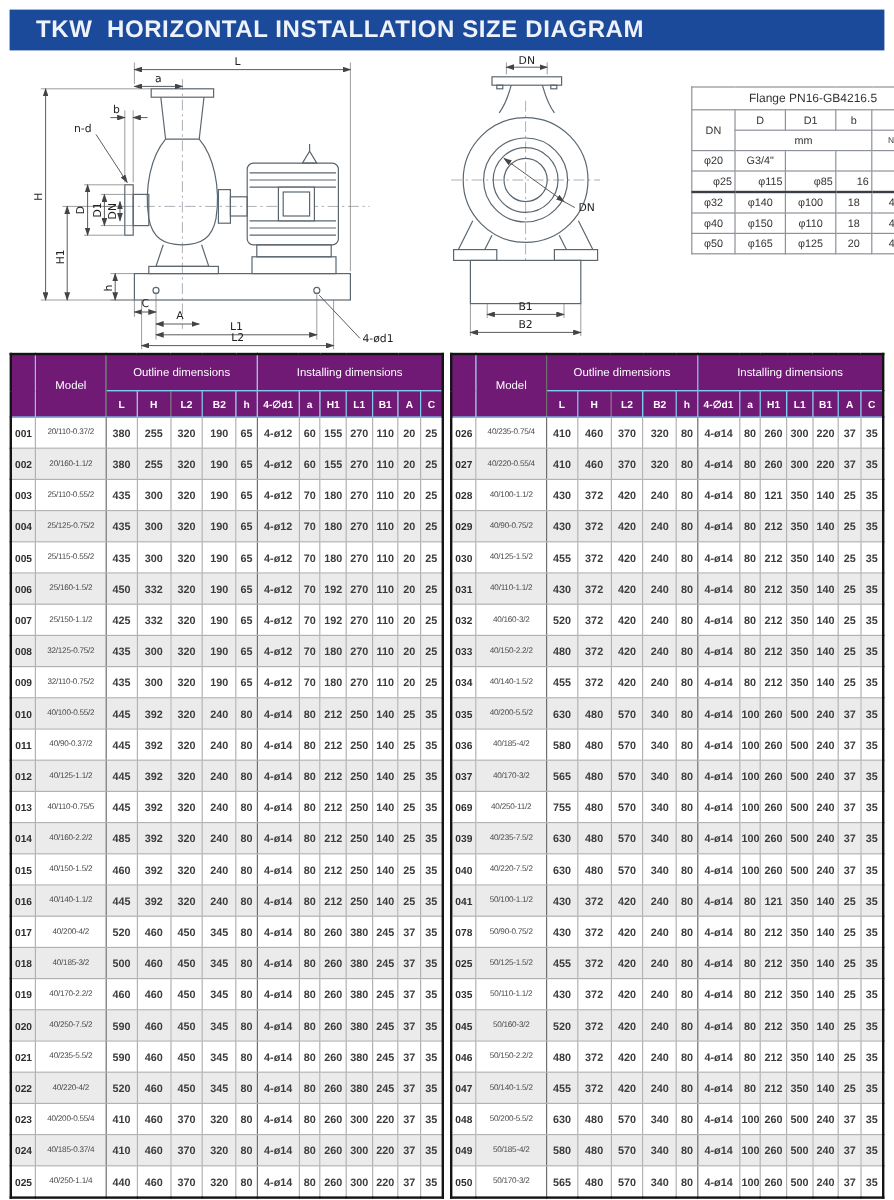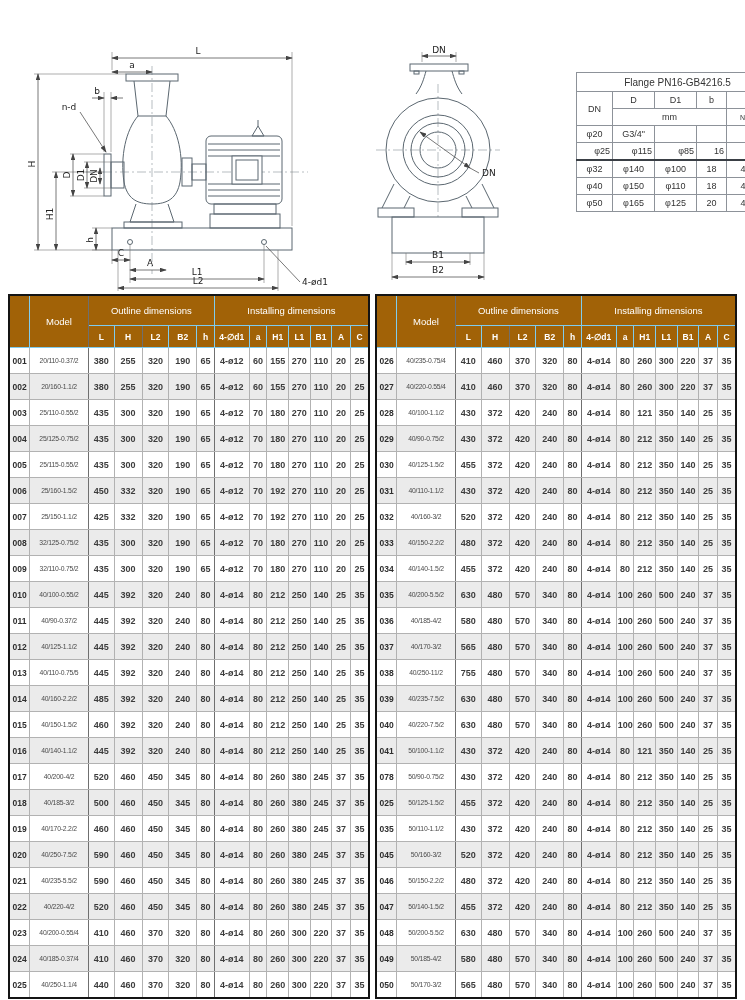--- a/index.html
+++ b/index.html
@@ -28,37 +28,40 @@
                 font-size:9px;color:#333;table-layout:fixed;width:188px;margin-left:48px;}
   .flange-table th,.flange-table td{border:1px solid #8d9299;text-align:center;padding:1px 2px;
                 font-weight:normal;height:14px;}
   .flange-table thead tr:first-child th{font-size:10px;height:16px;}
   .flange-table .small{font-size:7px;}
   .flange-table tr.sep td{border-bottom:2px solid #3a3f45;text-align:right;}
 
   
   .tables-area{position:absolute;left:8px;top:294px;width:729px;display:flex;gap:5px;}
   .dim-table{border-collapse:collapse;table-layout:fixed;width:362px;border:2px solid #141414;}
-  .dim-table thead th{background:#a16207;color:#fff;border:1px solid #7fccee;font-weight:normal;}
+  .dim-table thead th{background:#701a75;color:#fff;border:1px solid #7fccee;font-weight:normal;}
   .dim-table thead tr.grp th{font-size:9.5px;height:27px;}
   .dim-table thead tr.sub th{font-size:8.5px;font-weight:bold;height:19px;}
   .dim-table td{border:1px solid #b2b2b2;text-align:center;font-size:9px;color:#3c3c3c;
                 height:25px;padding:0 1px;font-weight:600;overflow:hidden;}
   .dim-table tbody tr:nth-child(even){background:#ebebeb;}
   .dim-table .c-no{font-size:8.5px;font-weight:bold;color:#2e2e2e;}
   .dim-table .c-model{font-size:6.8px;font-weight:normal;color:#4a4a4a;letter-spacing:-.2px;}
   .dim-table tr > *:nth-child(2){border-right:1.5px solid #6f6f6f;}
   .dim-table tbody tr > td:nth-child(7){border-right:1.5px solid #6f6f6f;}
   .dim-table thead tr.sub th:nth-child(5){border-right:1.5px solid #7fccee;}
 </style>
 </head>
 <body>
 
 <div class="page">
 
+  <div class="title-bar">
+    <span>TKW  HORIZONTAL INSTALLATION SIZE DIAGRAM</span>
+  </div>
 
   <div class="diagram-area">
 
     <svg class="svg-side" width="335" height="248" viewBox="0 0 335 248">
       <defs>
         <marker id="ar1" markerWidth="9" markerHeight="6" refX="8" refY="3" orient="auto-start-reverse">
           <path d="M0,0L9,3L0,6z" fill="#444"></path>
         </marker>
       </defs>
 
@@ -932,21 +935,21 @@
             <td class="c-val">80</td>
             <td class="c-val">4-ø14</td>
             <td class="c-val">100</td>
             <td class="c-val">260</td>
             <td class="c-val">500</td>
             <td class="c-val">240</td>
             <td class="c-val">37</td>
             <td class="c-val">35</td>
           </tr>
           <tr>
-            <td class="c-no">038</td>
+            <td class="c-no">069</td>
             <td class="c-model">40/250-11/2</td>
             <td class="c-val">755</td>
             <td class="c-val">480</td>
             <td class="c-val">570</td>
             <td class="c-val">340</td>
             <td class="c-val">80</td>
             <td class="c-val">4-ø14</td>
             <td class="c-val">100</td>
             <td class="c-val">260</td>
             <td class="c-val">500</td>

